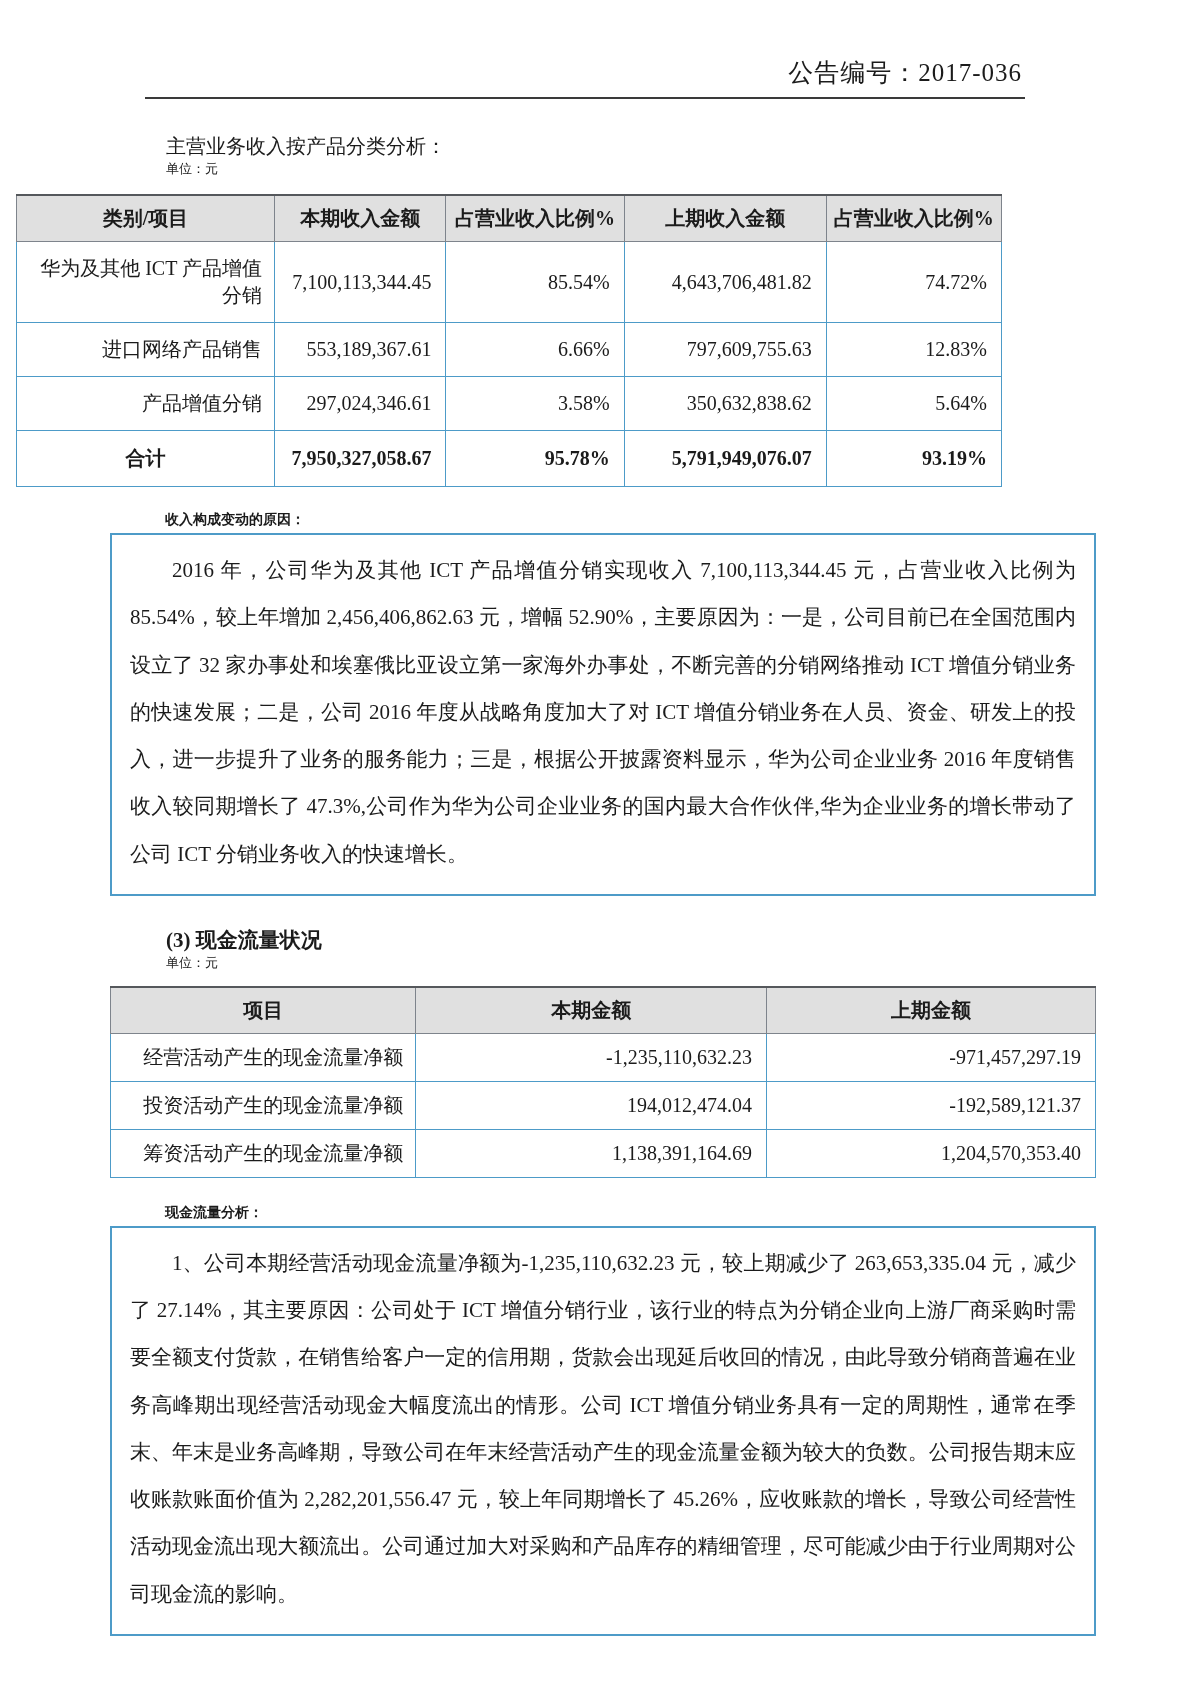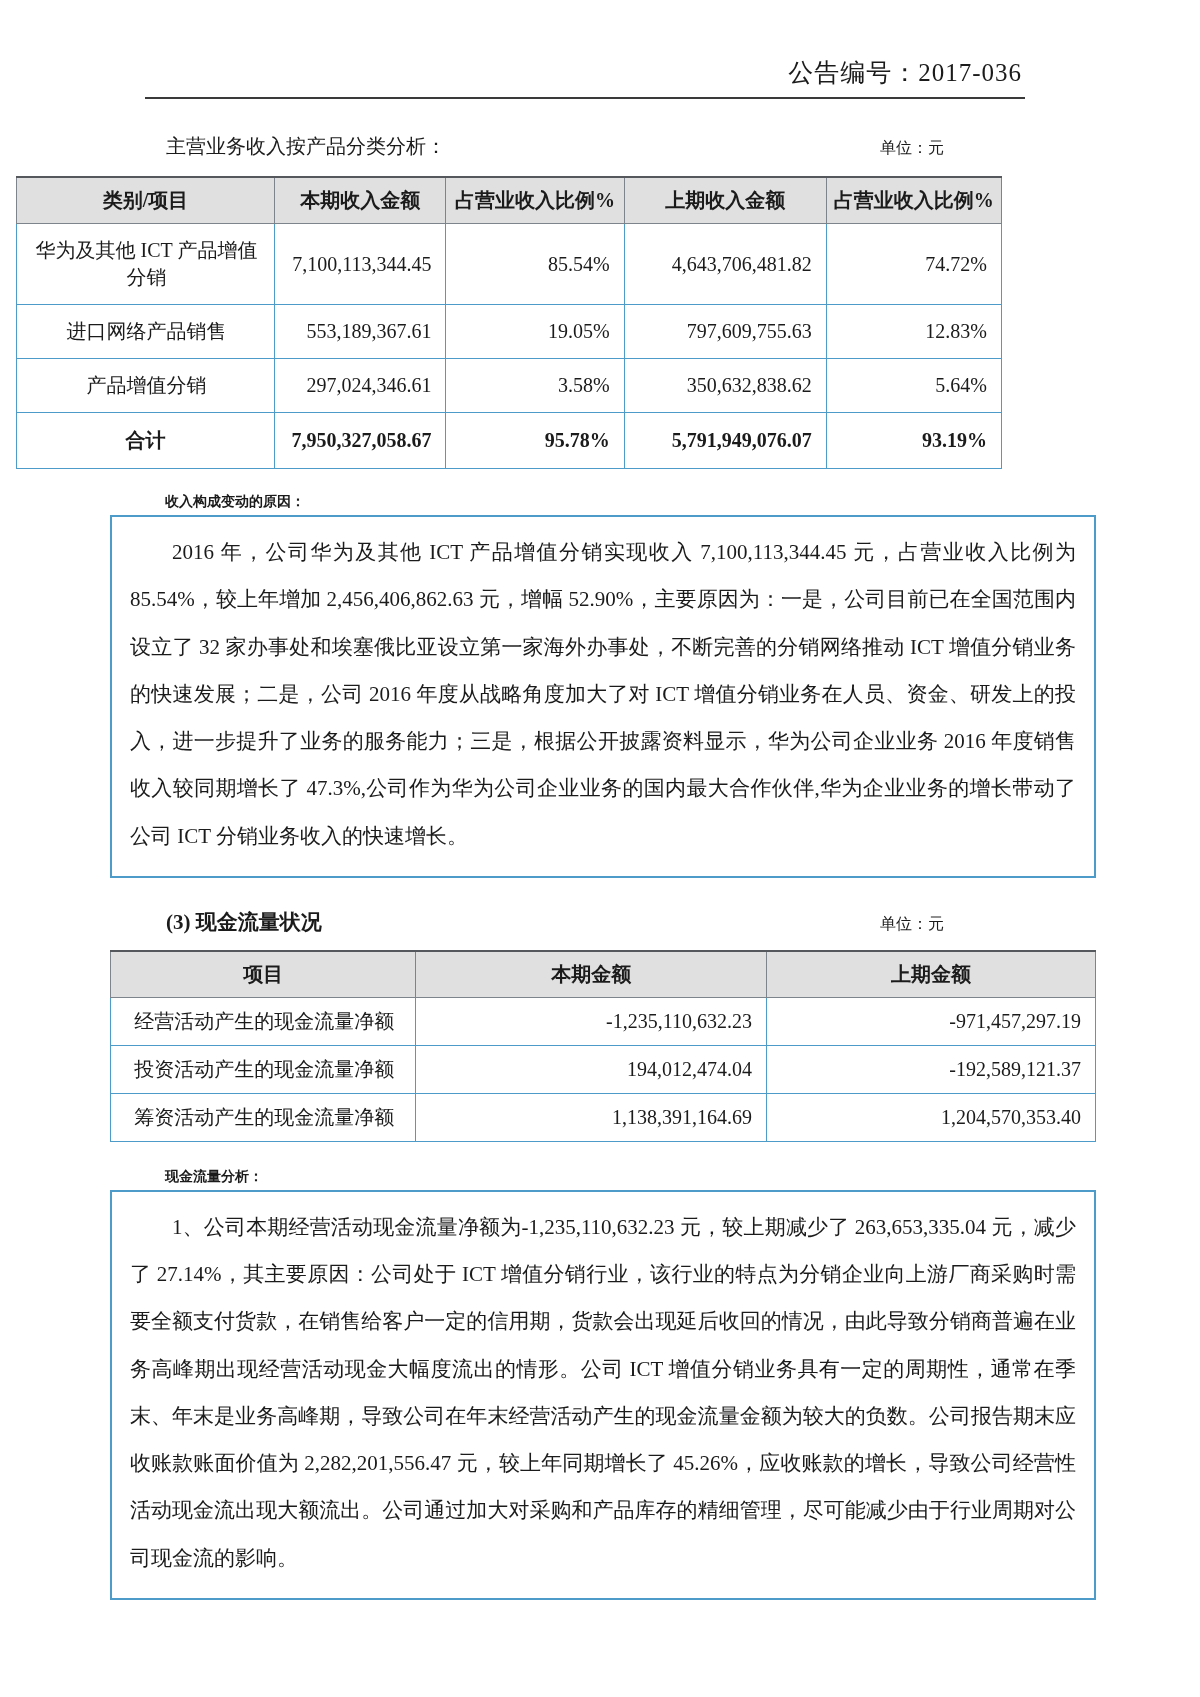--- a/index.html
+++ b/index.html
@@ -31,29 +31,30 @@
   }
   .header-rule {
     margin: 8px 0 0 145px;
     width: 880px;
     height: 2px;
     background: #3a3a3a;
   }
   
   .line-row {
     display: flex;
-    justify-content: space-between;
+    justify-content: flex-end;
     align-items: baseline;
     margin-left: 166px;
     margin-right: 256px;
+    flex-direction: column;
   }
   .line-row.first { margin-top: 34px; }
   .section-label { font-size: 20px; }
   .section-label.bold { font-weight: bold; font-size: 21px; }
-  .unit-label { font-size: 16px; }
+  .unit-label { font-size: 13px; }
   
   table {
     border-collapse: collapse;
     table-layout: fixed;
     margin-left: 110px;
     width: 986px;
     font-size: 20px;
   }
   .t1 { margin-top: 16px; margin-left: 16px; }
   .t2 { margin-top: 14px; }
@@ -63,21 +64,21 @@
     text-align: center;
     border: 1px solid #7e848c;
     border-top: 2px solid #55585c;
     padding: 9px 6px;
   }
   tbody td {
     border: 1px solid #4d9bc8;
     padding: 12px 12px;
     background: #ffffff;
   }
-  td.cat { text-align: center; padding-left: 14px; }
+  td.cat { text-align: right; padding-left: 14px; }
   td.num { text-align: right; padding-right: 14px; font-variant-numeric: tabular-nums; }
   tr.total td { font-weight: bold; }
   tr.total td.cat { text-align: center; padding: 14px 6px; }
   .t1 tbody td { padding-top: 13px; padding-bottom: 13px; }
   .t2 tbody td { padding-top: 10px; padding-bottom: 10px; margin-left: 43px; }
   
   .sub-heading {
     margin: 24px 0 0 165px;
     font-size: 14px;
     font-weight: bold;
@@ -135,21 +136,21 @@
       <tr>
         <td class="cat">华为及其他 ICT 产品增值分销</td>
         <td class="num">7,100,113,344.45</td>
         <td class="num">85.54%</td>
         <td class="num">4,643,706,481.82</td>
         <td class="num">74.72%</td>
       </tr>
       <tr>
         <td class="cat">进口网络产品销售</td>
         <td class="num">553,189,367.61</td>
-        <td class="num">19.05%</td>
+        <td class="num">6.66%</td>
         <td class="num">797,609,755.63</td>
         <td class="num">12.83%</td>
       </tr>
       <tr>
         <td class="cat">产品增值分销</td>
         <td class="num">297,024,346.61</td>
         <td class="num">3.58%</td>
         <td class="num">350,632,838.62</td>
         <td class="num">5.64%</td>
       </tr>

